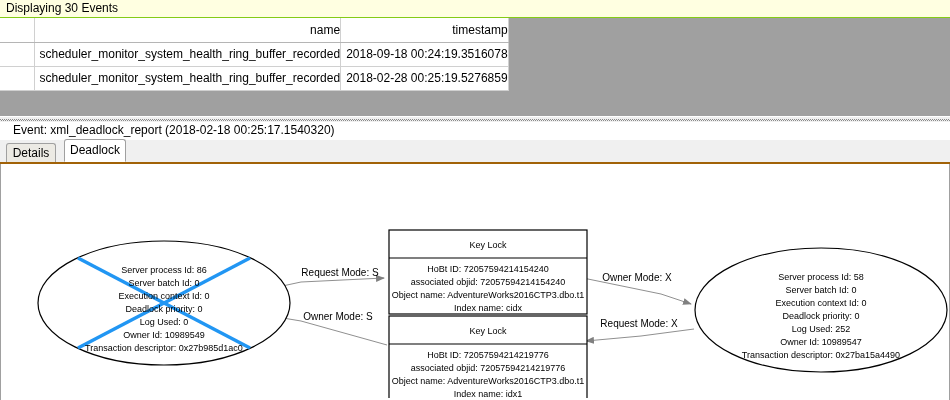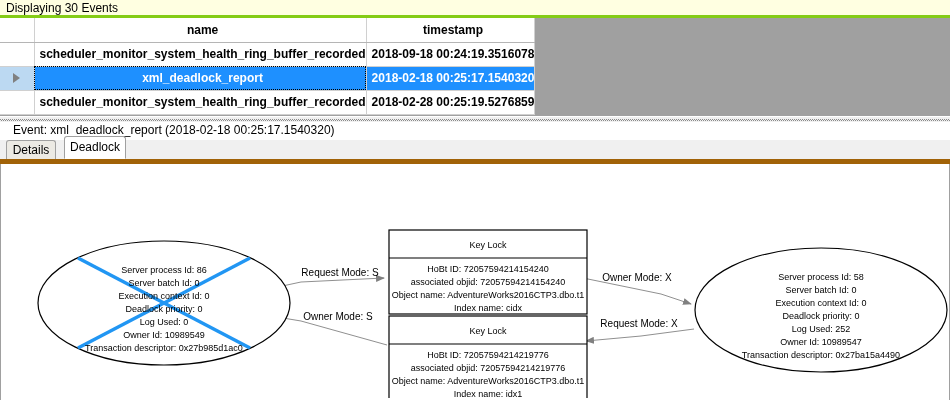--- a/index.html
+++ b/index.html
@@ -11,21 +11,21 @@
     font-size: 12px;
     color: #000000;
   }
   #app { position: relative; width: 950px; height: 400px; }
 
   
   .events-banner {
     position: absolute; left: 0; top: 0;
     width: 950px; height: 18px;
     background: #ffffe1;
-    border-bottom: 3px solid #84cc16;
+    border-bottom: 1px solid #84cc16;
     box-sizing: border-box;
     font-size: 12px;
     line-height: 17px;
     padding-left: 6px;
     color: #000;
   }
 
   
   .grid {
     position: absolute; left: 0; top: 18px;
@@ -39,22 +39,22 @@
     table-layout: fixed;
     background: #ffffff;
     font-size: 12px;
   }
   .grid-table th, .grid-table td {
     border: 1px solid #d0d0d0;
     border-left: none;
     border-top: none;
     padding: 0 0 0 5px;
     height: 24px;
-    text-align: center;
-    font-weight: bold;
+    text-align: right;
+    font-weight: normal;
     white-space: nowrap;
     overflow: hidden;
     box-sizing: border-box;
     background: #ffffff;
   }
   .grid-table th {
     border-bottom: 1px solid #b5b5b5;
     background: #ffffff;
     color: #000;
   }
@@ -106,21 +106,21 @@
     padding-left: 13px;
     box-sizing: border-box;
     background: #ffffff;
   }
 
   
   .tabstrip {
     position: absolute; left: 0; top: 140px;
     width: 950px; height: 24px;
     background: #f0f0f0;
-    border-bottom: 5px solid #a16207;
+    border-bottom: 2px solid #a16207;
     box-sizing: border-box;
   }
   .tab {
     position: absolute;
     bottom: 0;
     box-sizing: border-box;
     font-size: 12px;
     text-align: center;
     background: #f0f0f0;
     border: 1px solid #a0a0a0;
@@ -172,27 +172,20 @@
           <th class="col-name">name</th>
           <th class="col-ts">timestamp</th>
         </tr>
       </thead>
       <tbody>
         <tr>
           <td class="col-sel"></td>
           <td class="col-name">scheduler_monitor_system_health_ring_buffer_recorded</td>
           <td class="col-ts">2018-09-18 00:24:19.3516078</td>
         </tr>
-        <tr class="row-selected">
-          <td class="col-sel">
-            <span class="row-arrow"></span>
-          </td>
-          <td class="col-name cell-focus">xml_deadlock_report</td>
-          <td class="col-ts">2018-02-18 00:25:17.1540320</td>
-        </tr>
         <tr>
           <td class="col-sel"></td>
           <td class="col-name">scheduler_monitor_system_health_ring_buffer_recorded</td>
           <td class="col-ts">2018-02-28 00:25:19.5276859</td>
         </tr>
       </tbody>
     </table>
   </div>
 
   <div class="splitter"></div>

